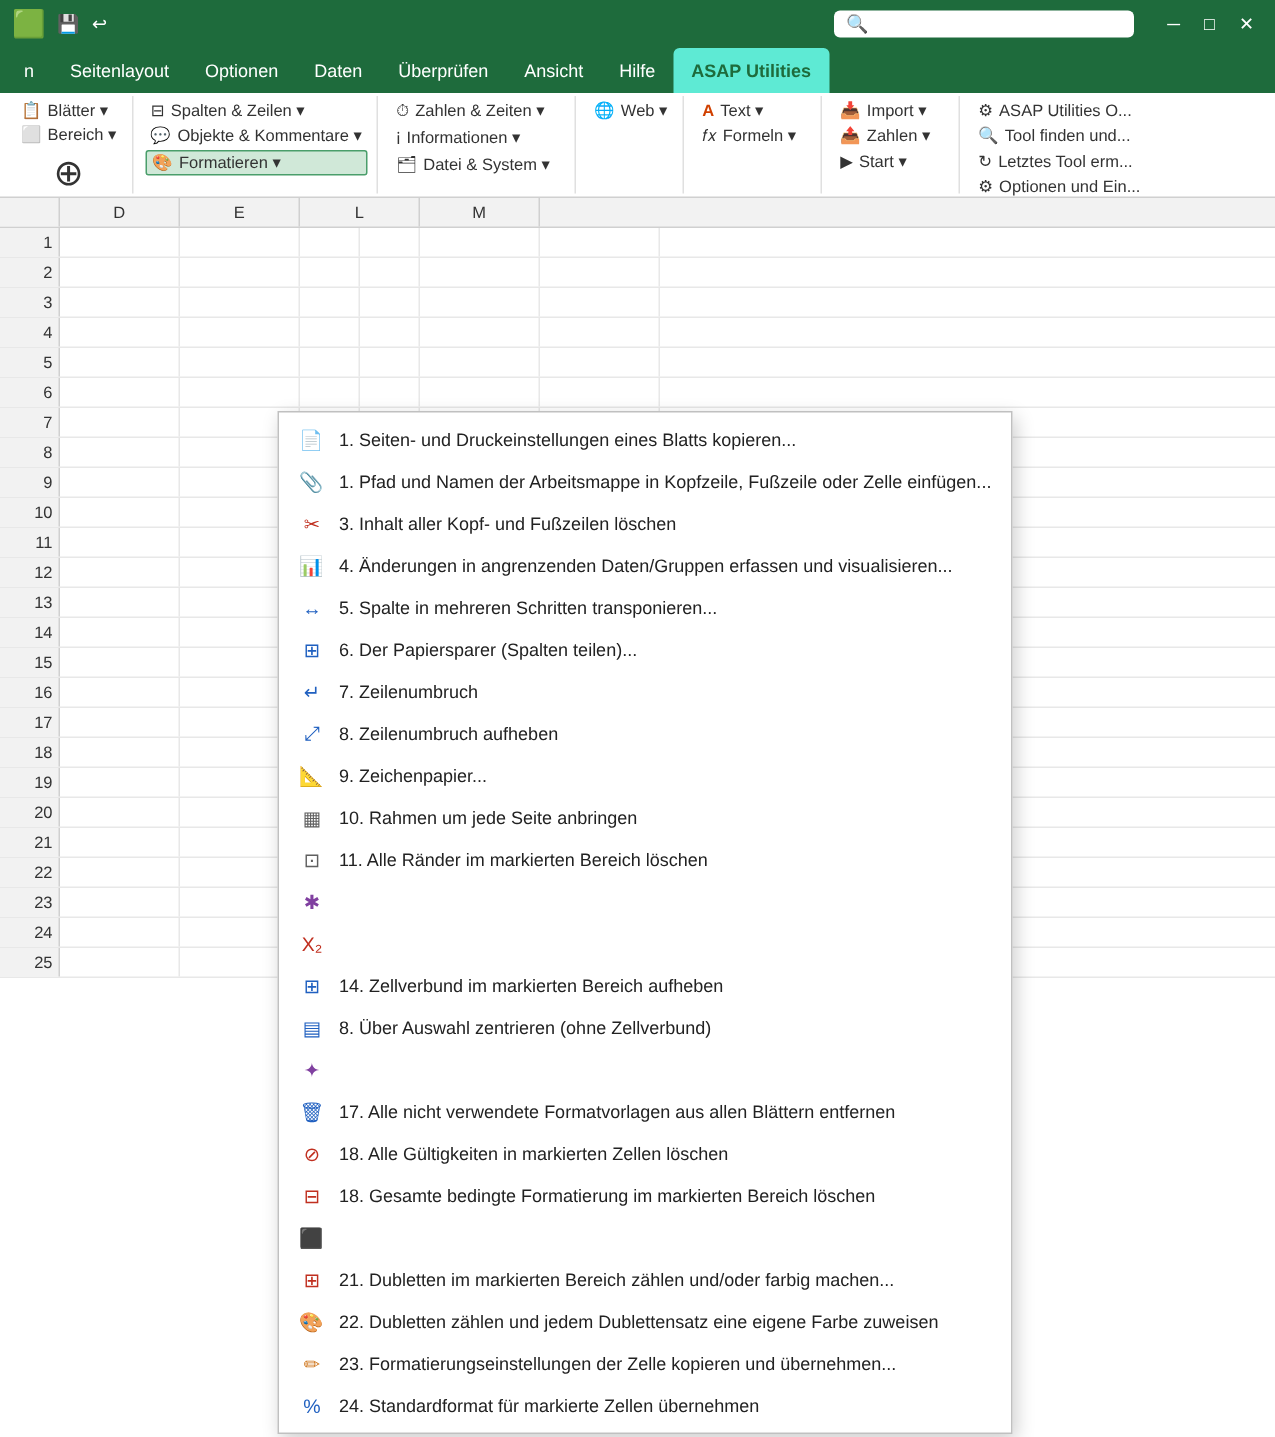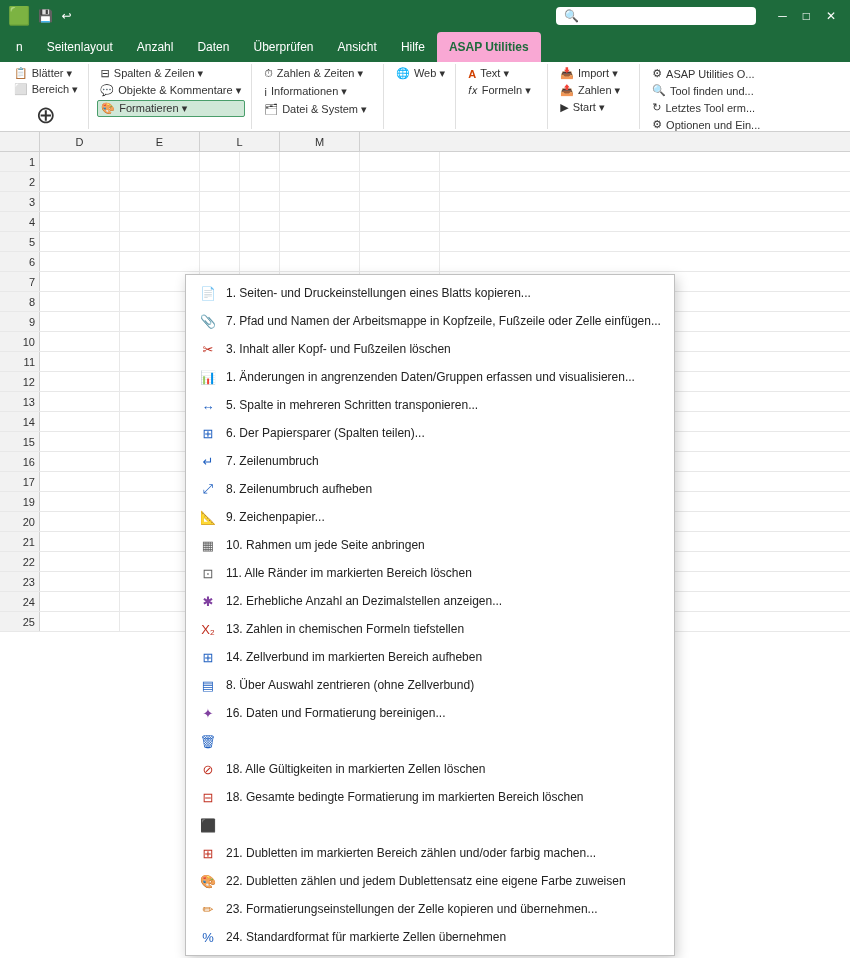--- a/index.html
+++ b/index.html
@@ -38,21 +38,21 @@
     .ribbon-tab {
       color: #fff;
       padding: 4px 12px;
       cursor: pointer;
       font-size: 12px;
       height: 100%;
       display: flex;
       align-items: center;
     }
     .ribbon-tab.active {
-      background: #f9a8d4;
+      background: #5eead4;
       color: #1e6b3c;
       font-weight: 600;
       border-radius: 4px 4px 0 0;
     }
 
     
     .ribbon-toolbar {
       background: #fff;
       border-bottom: 1px solid #d0d0d0;
       display: flex;
@@ -187,21 +187,21 @@
   <div style="display:flex; gap:4px; margin-left:8px;">
     <span style="color:#fff; cursor:pointer; padding:0 6px;">─</span>
     <span style="color:#fff; cursor:pointer; padding:0 6px;">□</span>
     <span style="color:#fff; cursor:pointer; padding:0 6px;">✕</span>
   </div>
 </div>
 
 <div class="ribbon-tabs">
   <div class="ribbon-tab">n</div>
   <div class="ribbon-tab">Seitenlayout</div>
-  <div class="ribbon-tab">Anzahl</div>
+  <div class="ribbon-tab">Optionen</div>
   <div class="ribbon-tab">Daten</div>
   <div class="ribbon-tab">Überprüfen</div>
   <div class="ribbon-tab">Ansicht</div>
   <div class="ribbon-tab">Hilfe</div>
   <div class="ribbon-tab active">ASAP Utilities</div>
 </div>
 
 <div class="ribbon-toolbar">
 
   <div class="ribbon-group" style="align-items:flex-start; min-width:80px;">
@@ -477,20 +477,29 @@
       <div class="sheet-row">
         <div class="sheet-row-num">17</div>
         <div class="sheet-cell"></div>
         <div class="sheet-cell"></div>
         <div class="sheet-cell" style="width:40px;"></div>
         <div class="sheet-cell" style="width:40px;"></div>
         <div class="sheet-cell" style="width:80px;"></div>
         <div class="sheet-cell" style="width:80px;"></div>
       </div>
       <div class="sheet-row">
+        <div class="sheet-row-num">18</div>
+        <div class="sheet-cell"></div>
+        <div class="sheet-cell"></div>
+        <div class="sheet-cell" style="width:40px;"></div>
+        <div class="sheet-cell" style="width:40px;"></div>
+        <div class="sheet-cell" style="width:80px;"></div>
+        <div class="sheet-cell" style="width:80px;"></div>
+      </div>
+      <div class="sheet-row">
         <div class="sheet-row-num">19</div>
         <div class="sheet-cell"></div>
         <div class="sheet-cell"></div>
         <div class="sheet-cell" style="width:40px;"></div>
         <div class="sheet-cell" style="width:40px;"></div>
         <div class="sheet-cell" style="width:80px;"></div>
         <div class="sheet-cell" style="width:80px;"></div>
       </div>
       <div class="sheet-row">
         <div class="sheet-row-num">20</div>
@@ -548,29 +557,29 @@
       </div>
     </div>
 
   <div class="dropdown-overlay" id="dropdown-menu">
   <div class="dropdown-item">
     <span class="dropdown-item-icon" style="color:#2060c0; font-size:13px;">📄</span>
     <span class="dropdown-item-text">1. Seiten- und Druckeinstellungen eines Blatts kopieren...</span>
   </div>
       <div class="dropdown-item">
     <span class="dropdown-item-icon" style="color:#2060c0; font-size:13px;">📎</span>
-    <span class="dropdown-item-text">7. Pfad und Namen der Arbeitsmappe in Kopfzeile, Fußzeile oder Zelle einfügen...</span>
+    <span class="dropdown-item-text">1. Pfad und Namen der Arbeitsmappe in Kopfzeile, Fußzeile oder Zelle einfügen...</span>
   </div>
       <div class="dropdown-item">
     <span class="dropdown-item-icon" style="color:#c03020; font-size:13px;">✂</span>
     <span class="dropdown-item-text">3. Inhalt aller Kopf- und Fußzeilen löschen</span>
   </div>
       <div class="dropdown-item">
     <span class="dropdown-item-icon" style="color:#d07820; font-size:13px;">📊</span>
-    <span class="dropdown-item-text">1. Änderungen in angrenzenden Daten/Gruppen erfassen und visualisieren...</span>
+    <span class="dropdown-item-text">4. Änderungen in angrenzenden Daten/Gruppen erfassen und visualisieren...</span>
   </div>
       <div class="dropdown-item">
     <span class="dropdown-item-icon" style="color:#2060c0; font-size:13px;">↔</span>
     <span class="dropdown-item-text">5. Spalte in mehreren Schritten transponieren...</span>
   </div>
       <div class="dropdown-item">
     <span class="dropdown-item-icon" style="color:#2060c0; font-size:13px;">⊞</span>
     <span class="dropdown-item-text">6. Der Papiersparer (Spalten teilen)...</span>
   </div>
       <div class="dropdown-item">
@@ -588,40 +597,38 @@
       <div class="dropdown-item">
     <span class="dropdown-item-icon" style="color:#606060; font-size:13px;">▦</span>
     <span class="dropdown-item-text">10. Rahmen um jede Seite anbringen</span>
   </div>
       <div class="dropdown-item">
     <span class="dropdown-item-icon" style="color:#606060; font-size:13px;">⊡</span>
     <span class="dropdown-item-text">11. Alle Ränder im markierten Bereich löschen</span>
   </div>
       <div class="dropdown-item">
     <span class="dropdown-item-icon" style="color:#8040a0; font-size:13px;">✱</span>
-    <span class="dropdown-item-text">12. Erhebliche Anzahl an Dezimalstellen anzeigen...</span>
   </div>
       <div class="dropdown-item">
     <span class="dropdown-item-icon" style="color:#c03020; font-size:13px;">X₂</span>
-    <span class="dropdown-item-text">13. Zahlen in chemischen Formeln tiefstellen</span>
   </div>
       <div class="dropdown-item">
     <span class="dropdown-item-icon" style="color:#2060c0; font-size:13px;">⊞</span>
     <span class="dropdown-item-text">14. Zellverbund im markierten Bereich aufheben</span>
   </div>
       <div class="dropdown-item">
     <span class="dropdown-item-icon" style="color:#2060c0; font-size:13px;">▤</span>
     <span class="dropdown-item-text">8. Über Auswahl zentrieren (ohne Zellverbund)</span>
   </div>
       <div class="dropdown-item">
     <span class="dropdown-item-icon" style="color:#8040a0; font-size:13px;">✦</span>
-    <span class="dropdown-item-text">16. Daten und Formatierung bereinigen...</span>
   </div>
       <div class="dropdown-item">
     <span class="dropdown-item-icon" style="color:#2060c0; font-size:13px;">🗑</span>
+    <span class="dropdown-item-text">17. Alle nicht verwendete Formatvorlagen aus allen Blättern entfernen</span>
   </div>
       <div class="dropdown-item">
     <span class="dropdown-item-icon" style="color:#c03020; font-size:13px;">⊘</span>
     <span class="dropdown-item-text">18. Alle Gültigkeiten in markierten Zellen löschen</span>
   </div>
       <div class="dropdown-item">
     <span class="dropdown-item-icon" style="color:#c03020; font-size:13px;">⊟</span>
     <span class="dropdown-item-text">18. Gesamte bedingte Formatierung im markierten Bereich löschen</span>
   </div>
       <div class="dropdown-item">

